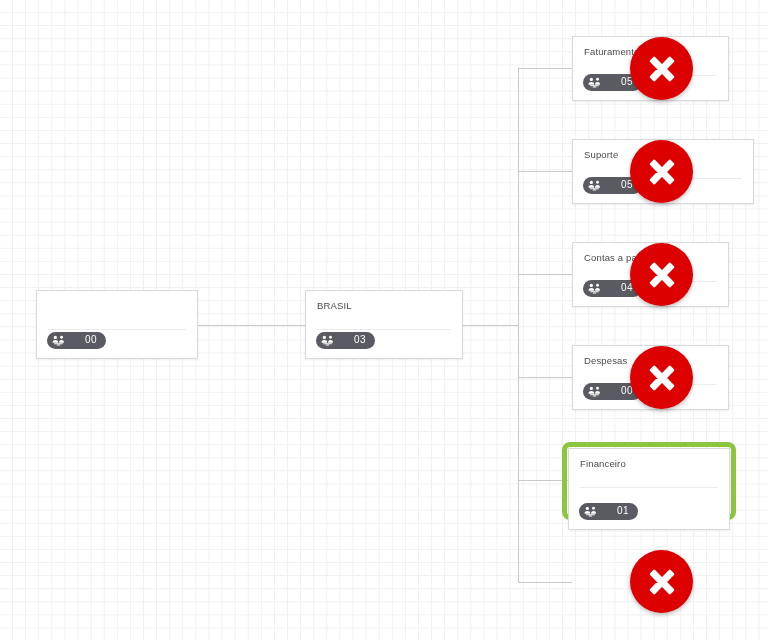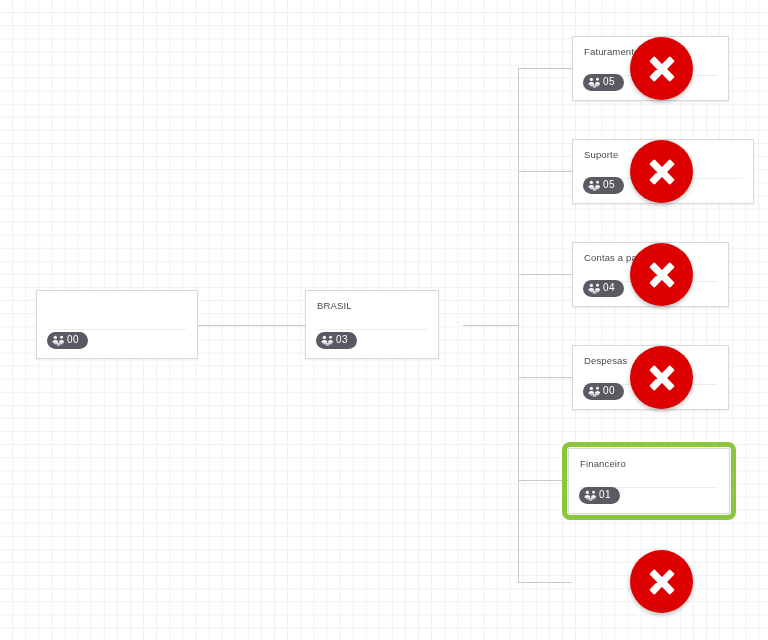--- a/index.html
+++ b/index.html
@@ -64,21 +64,21 @@
     position: absolute;
     left: 10px;
     bottom: 9px;
     height: 17px;
     padding: 0 9px 0 5px;
     border-radius: 9px;
     background: #5a5a62;
     color: #ffffff;
     display: flex;
     align-items: center;
-    gap: 2px;
+    gap: 20px;
     font-size: 10px;
     letter-spacing: 0.4px;
   }
   .badge svg { display: block; }
   .badge-count { line-height: 1; padding-bottom: 1px; }
   .sel-ring {
     position: absolute;
     border: 5px solid #8cc63e;
     border-radius: 8px;
     box-sizing: border-box;
@@ -120,21 +120,21 @@
             <circle cx="17.6" cy="4.0" r="2.6"></circle>
             <path d="M1.0 13.2c0-2.6 2.3-4.2 5.2-4.2s5.2 1.6 5.2 4.2v1.0H1.0z"></path>
             <path d="M13.2 12.9c0-2.3 2.0-3.7 4.4-3.7s4.4 1.4 4.4 3.7v1.1h-8.8z"></path>
             <rect x="4.0" y="15.2" width="16.0" height="1.9" rx="0.5"></rect>
             <rect x="8.8" y="17.6" width="6.4" height="1.7" rx="0.5"></rect>
           </svg>
         </span>
         <span class="badge-count">00</span>
       </div>
     </div>
-    <div class="node" style="left: 305px; top: 290px; width: 134px; height: 69px;">
+    <div class="node" style="left: 305px; top: 290px; width: 158px; height: 69px;">
       <div class="node-title">BRASIL</div>
       <div class="node-divider"></div>
       <div class="badge">
         <span>
           <svg width="13" height="11" viewBox="0 0 24 20" fill="#ffffff" xmlns="http://www.w3.org/2000/svg">
             <circle cx="6.2" cy="4.4" r="3.0"></circle>
             <circle cx="17.6" cy="4.0" r="2.6"></circle>
             <path d="M1.0 13.2c0-2.6 2.3-4.2 5.2-4.2s5.2 1.6 5.2 4.2v1.0H1.0z"></path>
             <path d="M13.2 12.9c0-2.3 2.0-3.7 4.4-3.7s4.4 1.4 4.4 3.7v1.1h-8.8z"></path>
             <rect x="4.0" y="15.2" width="16.0" height="1.9" rx="0.5"></rect>
@@ -226,21 +226,21 @@
         </span>
         <span class="badge-count">00</span>
       </div>
     </div>
     <div class="x-badge" style="width: 63px; height: 63px; left: 630px; top: 346px;">
       <svg width="40" height="40" viewBox="0 0 40 40" xmlns="http://www.w3.org/2000/svg">
         <path d="M12.2 9.0 L20 16.8 L27.8 9.0 L31 12.2 L23.2 20 L31 27.8 L27.8 31 L20 23.2 L12.2 31 L9 27.8 L16.8 20 L9 12.2 Z" fill="#ffffff" stroke="#ffffff" stroke-width="2.6" stroke-linejoin="round"></path>
       </svg>
     </div>
     <div class="sel-ring" style="left: 562px; top: 442px; width: 174px; height: 78px;"></div>
-    <div class="node" style="left: 568px; top: 448px; width: 162px; height: 66px;">
+    <div class="node" style="left: 568px; top: 448px; width: 162px; height: 82px;">
       <div class="node-title">Financeiro</div>
       <div class="node-divider"></div>
       <div class="badge">
         <span>
           <svg width="13" height="11" viewBox="0 0 24 20" fill="#ffffff" xmlns="http://www.w3.org/2000/svg">
             <circle cx="6.2" cy="4.4" r="3.0"></circle>
             <circle cx="17.6" cy="4.0" r="2.6"></circle>
             <path d="M1.0 13.2c0-2.6 2.3-4.2 5.2-4.2s5.2 1.6 5.2 4.2v1.0H1.0z"></path>
             <path d="M13.2 12.9c0-2.3 2.0-3.7 4.4-3.7s4.4 1.4 4.4 3.7v1.1h-8.8z"></path>
             <rect x="4.0" y="15.2" width="16.0" height="1.9" rx="0.5"></rect>

